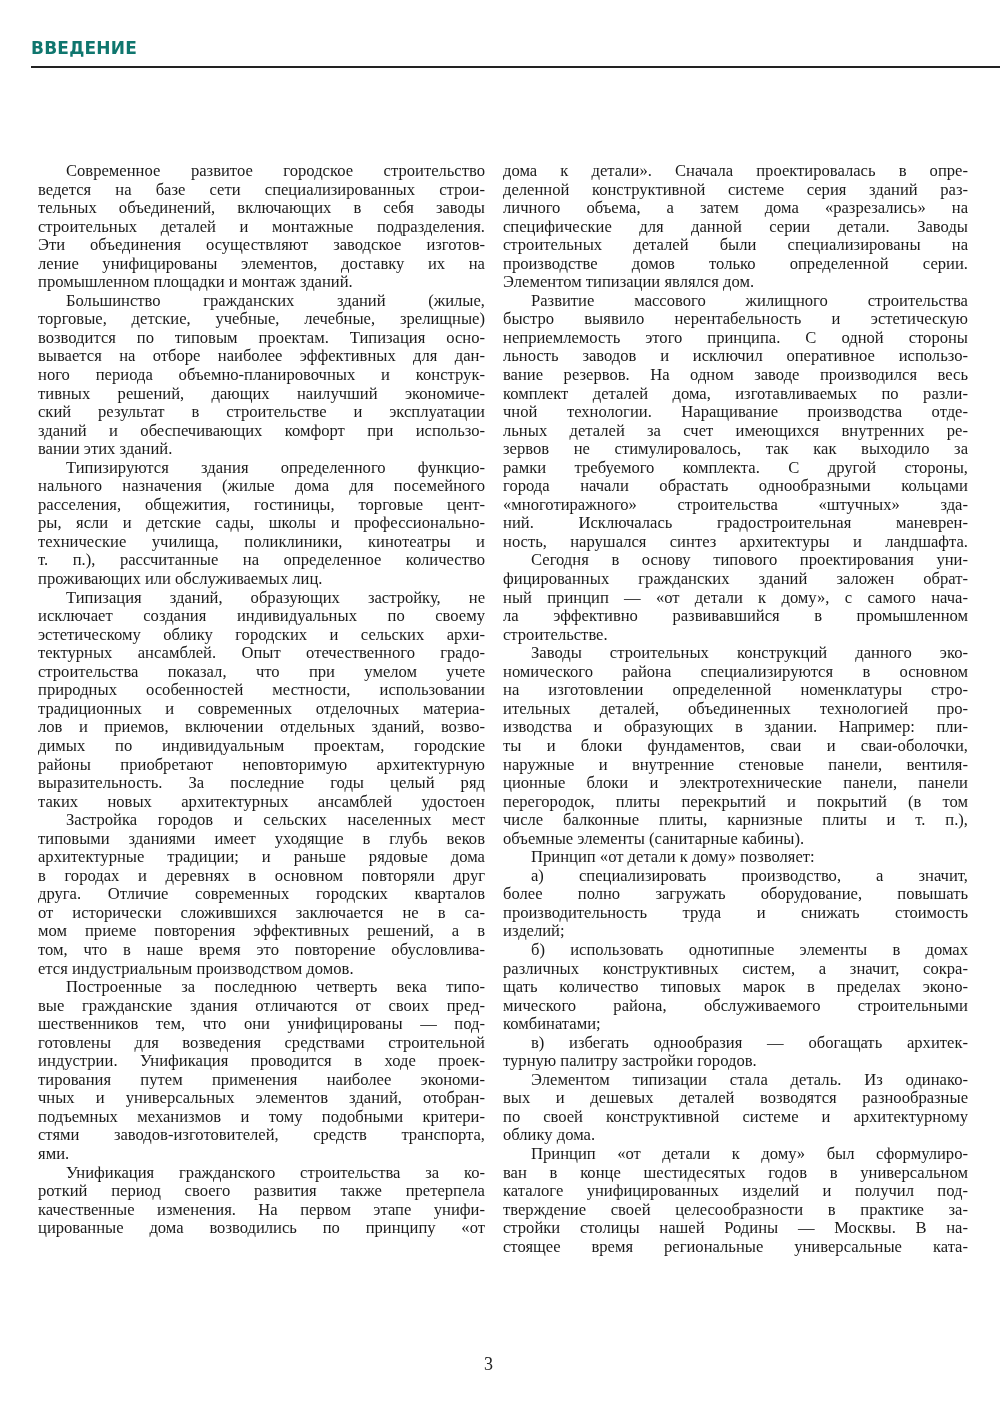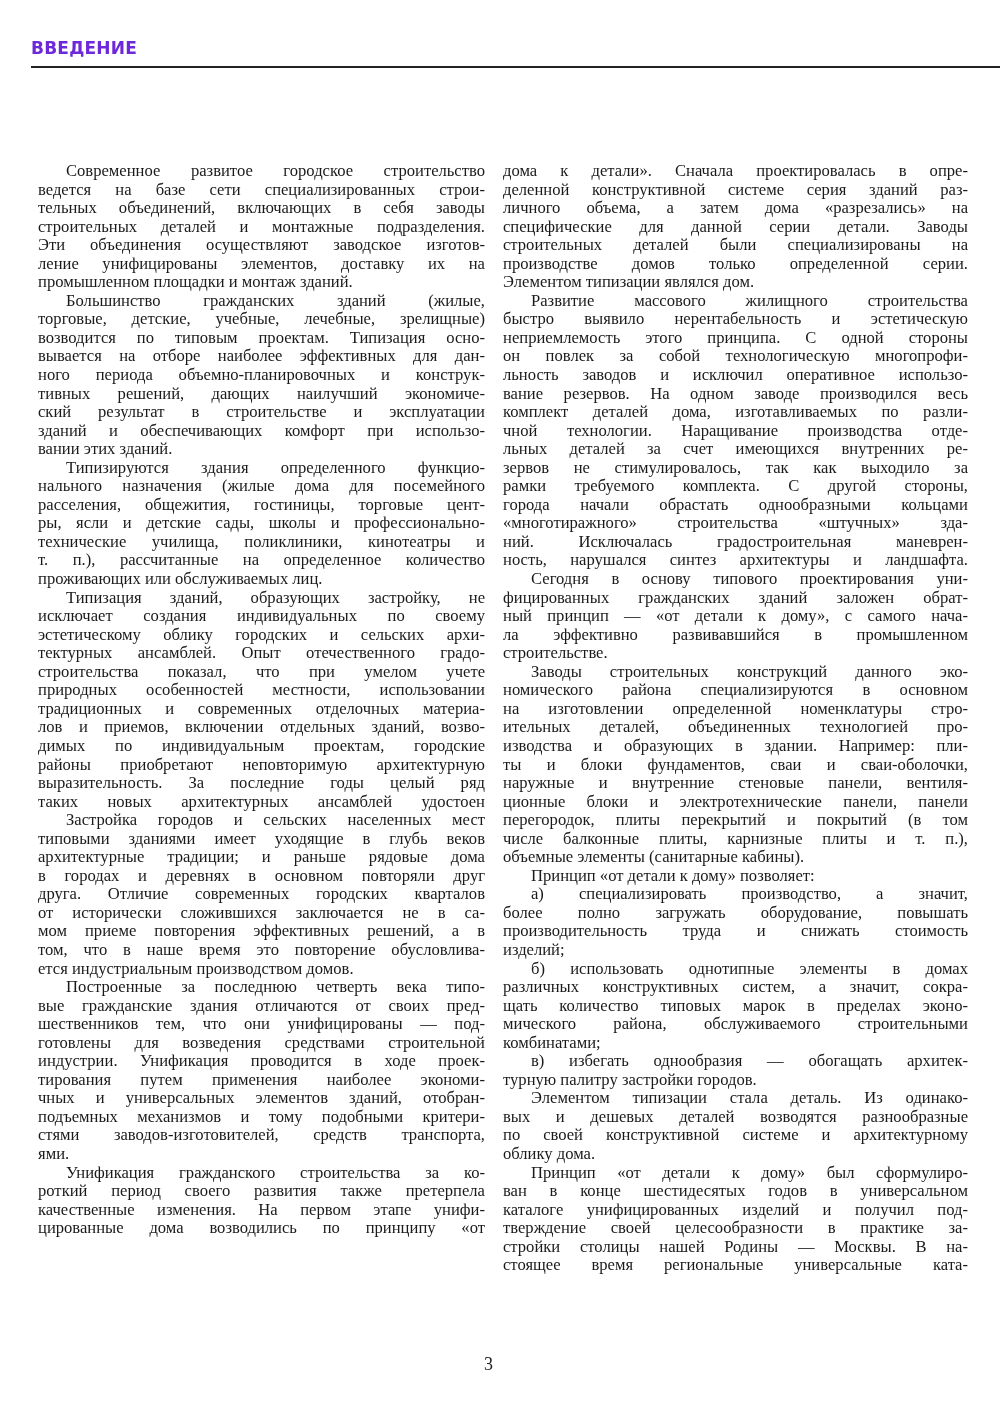--- a/index.html
+++ b/index.html
@@ -3,21 +3,21 @@
 <meta charset="utf-8">
 <style>
   html, body { margin: 0; padding: 0; }
   body {
     width: 1000px; height: 1402px; background: #ffffff; position: relative; overflow: hidden;
     font-family: "Liberation Serif", "DejaVu Serif", serif; color: #1a1a1a;
   }
   .header-title {
     position: absolute; left: 31px; top: 38px;
     font-family: "DejaVu Sans", sans-serif; font-weight: bold; font-size: 17px;
-    letter-spacing: 0.2px; color: #6d28d9;
+    letter-spacing: 0.2px; color: #0f766e;
   }
   .header-rule {
     position: absolute; left: 31px; top: 66px; width: 969px; height: 0;
     border-top: 2px solid #222;
   }
   .column {
     position: absolute; top: 162px; font-size: 16.6px; line-height: 18.55px;
   }
   .col-left { left: 38px; width: 447px; }
   .col-right { left: 503px; width: 465px; }
@@ -101,21 +101,20 @@
     <span class="line">дома к детали». Сначала проектировалась в опре-</span>
     <span class="line">деленной конструктивной системе серия зданий раз-</span>
     <span class="line">личного объема, а затем дома «разрезались» на</span>
     <span class="line">специфические для данной серии детали. Заводы</span>
     <span class="line">строительных деталей были специализированы на</span>
     <span class="line">производстве домов только определенной серии.</span>
     <span class="line last">Элементом типизации являлся дом.</span>
     <span class="line indent">Развитие массового жилищного строительства</span>
     <span class="line">быстро выявило нерентабельность и эстетическую</span>
     <span class="line">неприемлемость этого принципа. С одной стороны</span>
-    <span class="line">он повлек за собой технологическую многопрофи-</span>
     <span class="line">льность заводов и исключил оперативное использо-</span>
     <span class="line">вание резервов. На одном заводе производился весь</span>
     <span class="line">комплект деталей дома, изготавливаемых по разли-</span>
     <span class="line">чной технологии. Наращивание производства отде-</span>
     <span class="line">льных деталей за счет имеющихся внутренних ре-</span>
     <span class="line">зервов не стимулировалось, так как выходило за</span>
     <span class="line">рамки требуемого комплекта. С другой стороны,</span>
     <span class="line">города начали обрастать однообразными кольцами</span>
     <span class="line">«многотиражного» строительства «штучных» зда-</span>
     <span class="line">ний. Исключалась градостроительная маневрен-</span>

